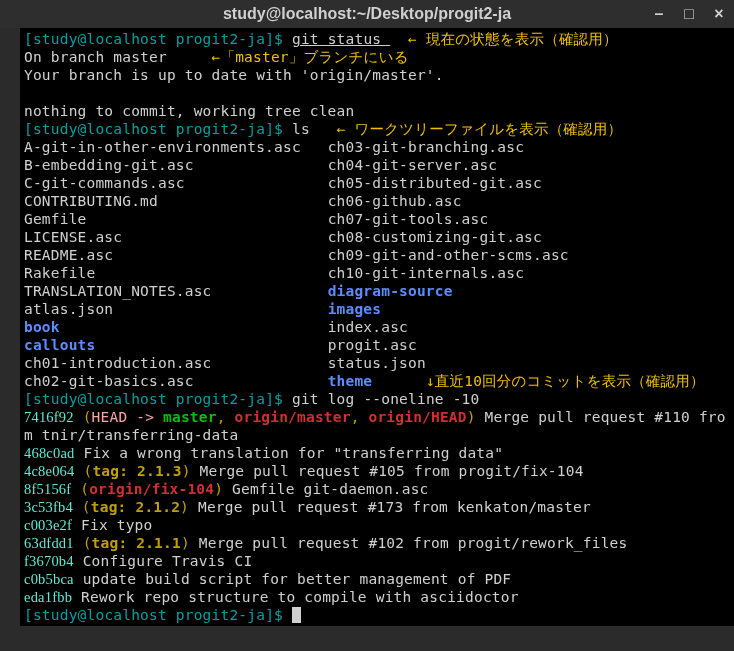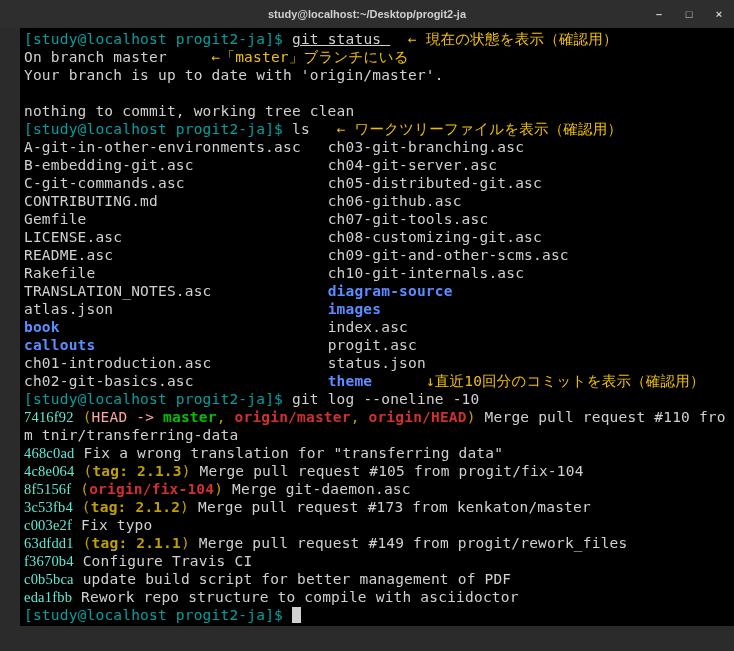--- a/index.html
+++ b/index.html
@@ -13,21 +13,21 @@
 }
 .titlebar {
   background: #2e2e2e;
   color: #d0d0d0;
   height: 28px;
   display: flex;
   align-items: center;
   justify-content: center;
   position: relative;
   font-family: sans-serif;
-  font-size: 11px;
+  font-size: 16px;
   font-weight: bold;
 }
 .titlebar-buttons {
   position: absolute;
   right: 6px;
   display: flex;
   gap: 12px;
 }
 .titlebar-buttons span {
   width: 18px;
@@ -97,21 +97,21 @@
 <span>atlas.json</span>                        <span class="dir">images</span>
 <span class="dir">book</span>                              <span>index.asc</span>
 <span class="dir">callouts</span>                          <span>progit.asc</span>
 <span>ch01-introduction.asc</span>             <span>status.json</span>
 <span>ch02-git-basics.asc</span>               <span class="dir">theme</span>      <span class="annot">↓直近10回分のコミットを表示（確認用）</span>
 <span class="prompt-bracket">[</span><span class="prompt-user">study@localhost</span> <span class="prompt-path">progit2-ja</span><span class="prompt-bracket">]</span><span class="prompt-dollar">$</span> <span class="cmd-plain">git log --oneline -10</span>
 <span class="hash">7416f92</span> <span class="paren">(</span><span class="ref-head">HEAD -&gt; </span><span class="ref-branch">master</span><span class="paren">, </span><span class="ref-remote">origin/master</span><span class="paren">, </span><span class="ref-remote">origin/HEAD</span><span class="paren">)</span><span> Merge pull request #110 fro</span>
 m tnir/transferring-data
 <span class="hash">468c0ad</span><span> Fix a wrong translation for "transferring data"</span>
 <span class="hash">4c8e064</span> <span class="paren">(</span><span class="ref-tag">tag: 2.1.3</span><span class="paren">)</span><span> Merge pull request #105 from progit/fix-104</span>
-<span class="hash">8f5156f</span> <span class="paren">(</span><span class="ref-remote">origin/fix-104</span><span class="paren">)</span><span> Merge git-daemon.asc</span>
+<span class="hash">8f5156f</span> <span class="paren">(</span><span class="ref-remote">origin/fix-104</span><span class="paren">)</span><span> Gemfile git-daemon.asc</span>
 <span class="hash">3c53fb4</span> <span class="paren">(</span><span class="ref-tag">tag: 2.1.2</span><span class="paren">)</span><span> Merge pull request #173 from kenkaton/master</span>
 <span class="hash">c003e2f</span><span> Fix typo</span>
-<span class="hash">63dfdd1</span> <span class="paren">(</span><span class="ref-tag">tag: 2.1.1</span><span class="paren">)</span><span> Merge pull request #149 from progit/rework_files</span>
+<span class="hash">63dfdd1</span> <span class="paren">(</span><span class="ref-tag">tag: 2.1.1</span><span class="paren">)</span><span> Merge pull request #102 from progit/rework_files</span>
 <span class="hash">f3670b4</span><span> Configure Travis CI</span>
 <span class="hash">c0b5bca</span><span> update build script for better management of PDF</span>
 <span class="hash">eda1fbb</span><span> Rework repo structure to compile with asciidoctor</span>
 <span class="prompt-bracket">[</span><span class="prompt-user">study@localhost</span> <span class="prompt-path">progit2-ja</span><span class="prompt-bracket">]</span><span class="prompt-dollar">$</span> <span class="cursor"></span>
 </div>
 
 </body></html>

